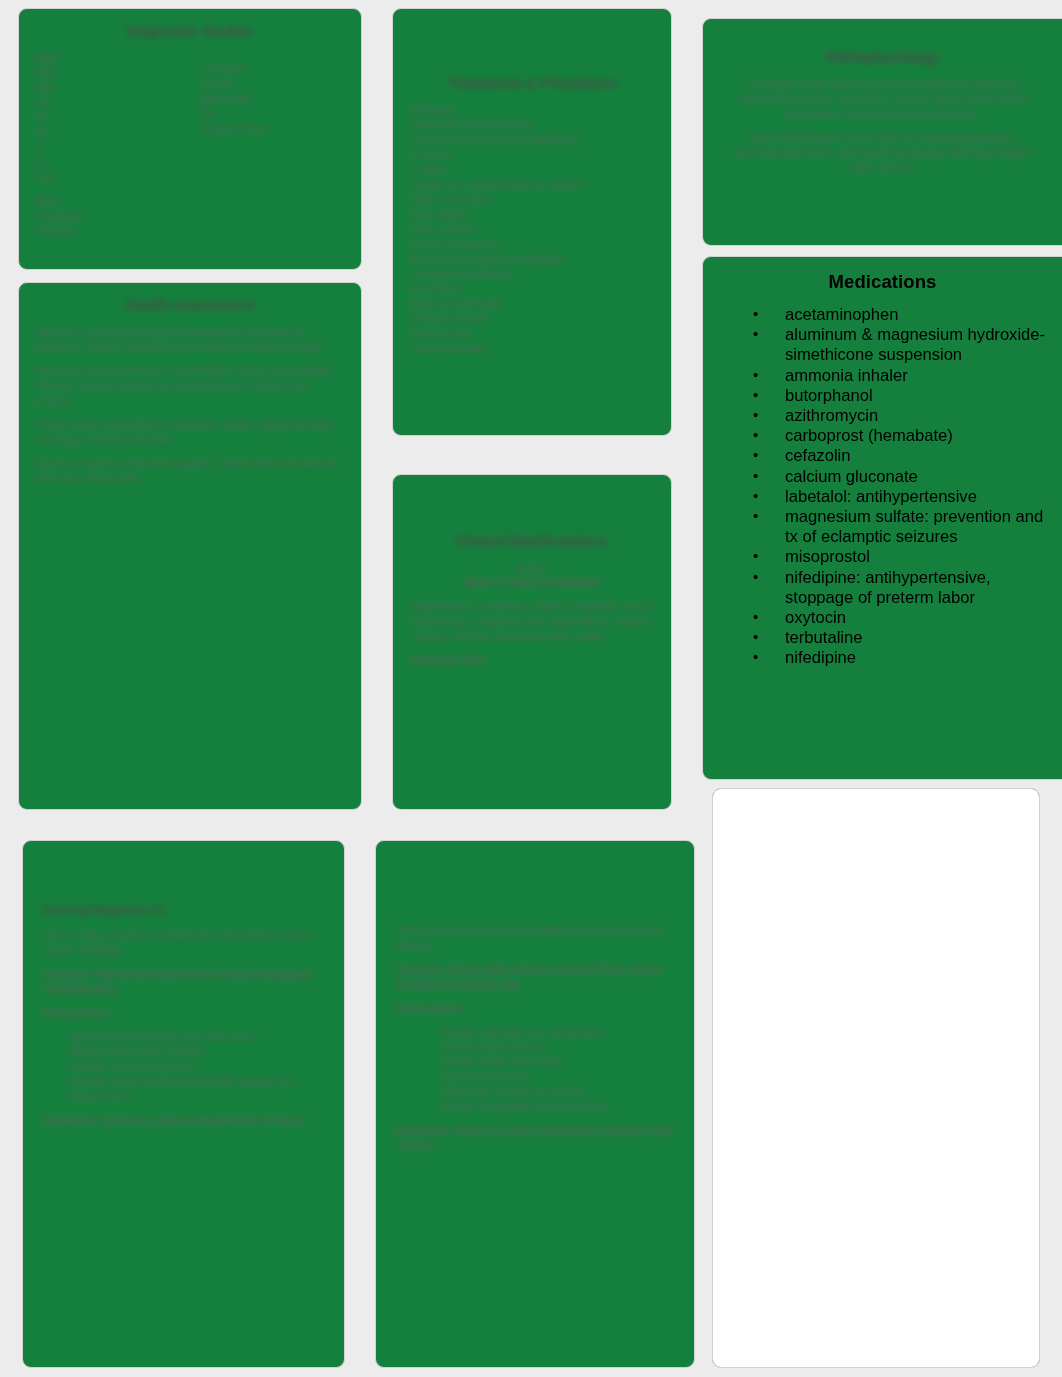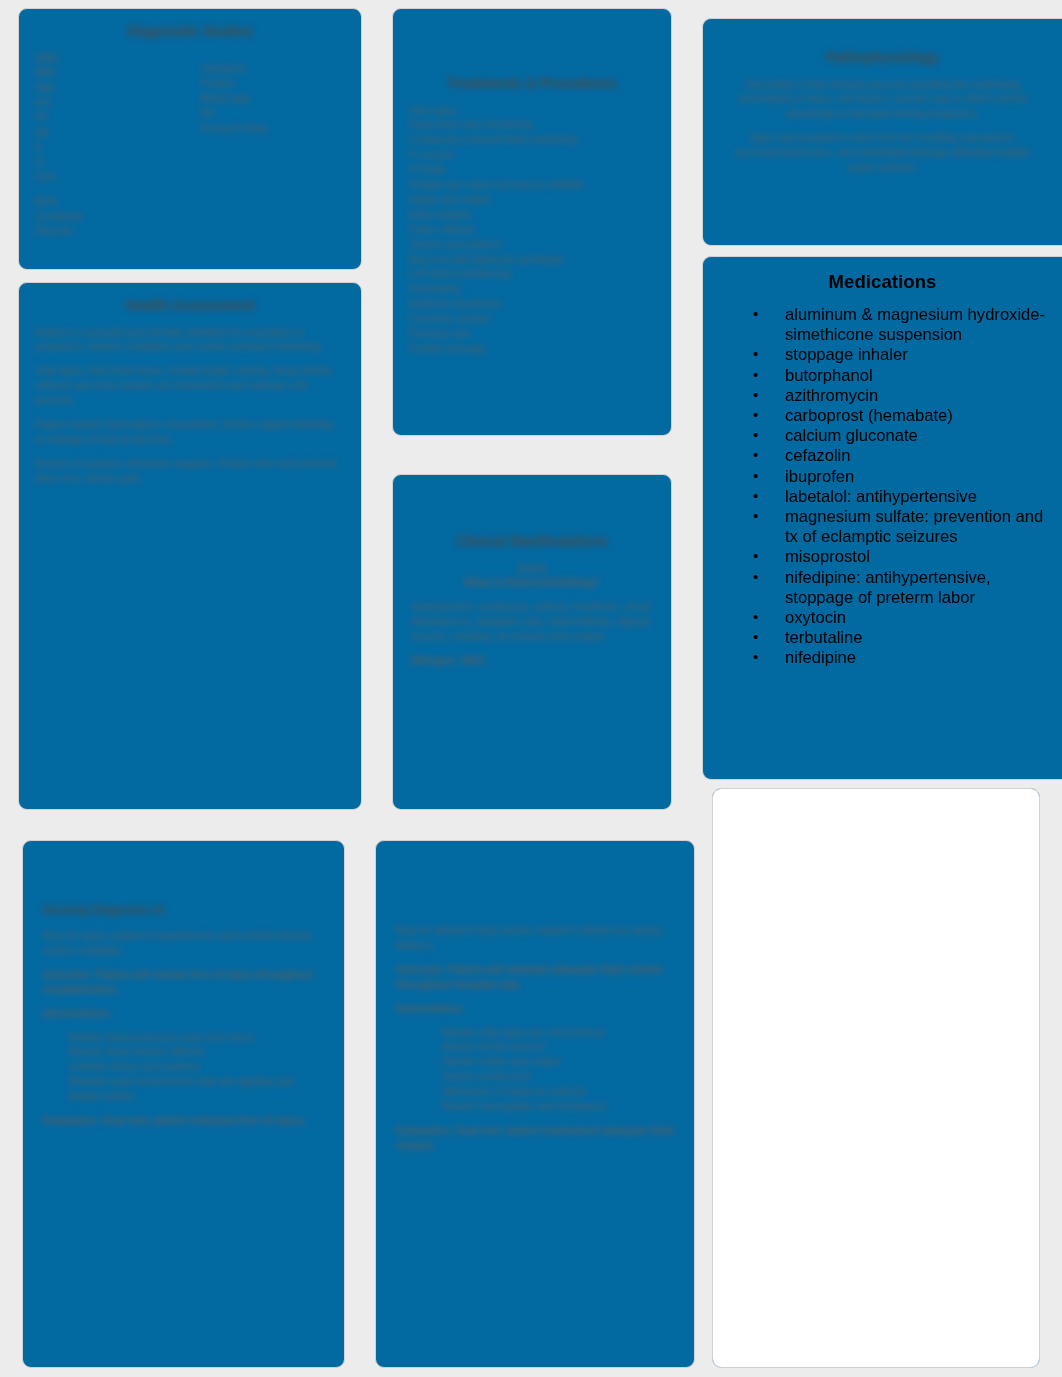--- a/index.html
+++ b/index.html
@@ -16,21 +16,21 @@
     position: relative;
     width: 1062px;
     height: 1377px;
     background: #ececec;
     overflow: hidden;
   }
 
   
   .panel {
     position: absolute;
-    background: #0369a1;
+    background: #15803d;
     border: 1px solid #d2d2d2;
     border-radius: 9px;
     box-sizing: border-box;
     overflow: hidden;
   }
   .panel.flush-right {
     border-right: none;
     border-top-right-radius: 0;
     border-bottom-right-radius: 0;
   }
@@ -225,28 +225,28 @@
     <div class="redacted" style="padding:30px 26px 14px 26px;">
       <span class="rtitle">Pathophysiology</span>
       <span class="rline c">Description of the disease process including the underlying mechanism of injury, risk factors, and the way in which normal physiology is disrupted during pregnancy.</span>
       <span class="rline c gap">Signs and symptoms arise from the resulting vasospasm, decreased perfusion, and endothelial damage affecting multiple organ systems.</span>
     </div>
   </div>
 
   <div class="panel flush-right" style="left:702px; top:256px; width:360px; height:524px;">
     <div class="med-title">Medications</div>
     <ul class="med-list">
+      <li>acetaminophen</li>
       <li>aluminum &amp; magnesium hydroxide-simethicone suspension</li>
-      <li>stoppage inhaler</li>
+      <li>ammonia inhaler</li>
       <li>butorphanol</li>
       <li>azithromycin</li>
       <li>carboprost (hemabate)</li>
+      <li>cefazolin</li>
       <li>calcium gluconate</li>
-      <li>cefazolin</li>
-      <li>ibuprofen</li>
       <li>labetalol: antihypertensive</li>
       <li>magnesium sulfate: prevention and tx of eclamptic seizures</li>
       <li>misoprostol</li>
       <li>nifedipine: antihypertensive, stoppage of preterm labor</li>
       <li>oxytocin</li>
       <li>terbutaline</li>
       <li>nifedipine</li>
     </ul>
   </div>
 

